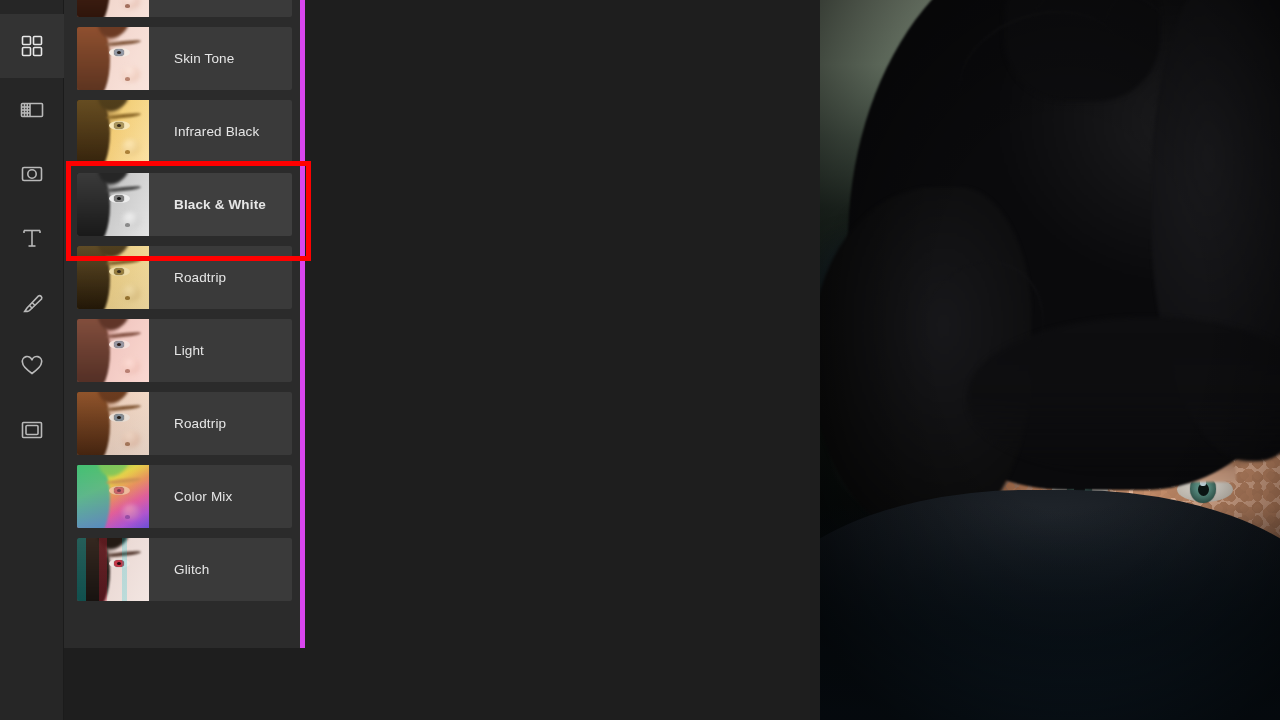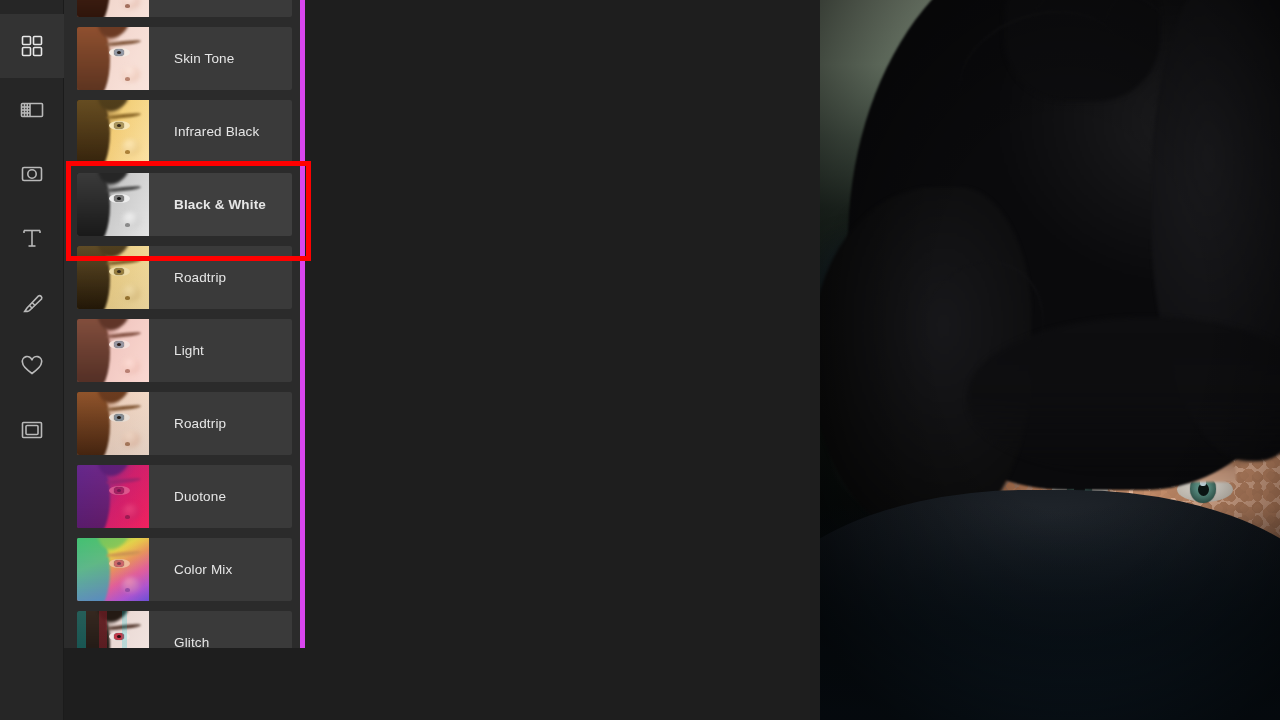--- a/index.html
+++ b/index.html
@@ -512,37 +512,20 @@
             <div class="pupil"></div>
             <div class="nose" style="background:radial-gradient(ellipse at 40% 30%,#fbe4d5,#e7c3b0 70%,rgba(0,0,0,0))"></div>
             <div class="nostril" style="background:#a97a5e"></div>
             <div class="tint" style="background:linear-gradient(180deg,rgba(255,200,140,.10),rgba(60,40,20,.10))"></div>
           </div>
         </div>
         <span class="preset-label">Roadtrip</span>
       </div>
 
 
-      <div class="preset-row">
-        <div class="thumb">
-          <div class="face">
-            <div class="bg" style="background:linear-gradient(120deg,#5b2a8f 0%,#8c2a7a 28%,#e01e63 56%,#f2235e 100%)"></div>
-            <div class="hair" style="background:linear-gradient(180deg,#6b2a86,#3a1558)"></div>
-            <div class="hair2" style="background:#4a1c6b"></div>
-            <div class="brow" style="background:#9c2464"></div>
-            <div class="eye" style="background:#f36a92"></div>
-            <div class="iris" style="background:#a81f55"></div>
-            <div class="pupil" style="background:#5d1138"></div>
-            <div class="nose" style="background:radial-gradient(ellipse at 40% 30%,#f94a7c,#d42060 70%,rgba(0,0,0,0))"></div>
-            <div class="nostril" style="background:#8c1845"></div>
-            <div class="tint" style="background:linear-gradient(125deg,rgba(100,40,160,.35),rgba(240,30,95,.25))"></div>
-          </div>
-        </div>
-        <span class="preset-label">Duotone</span>
-      </div>
 
       <div class="preset-row">
         <div class="thumb">
           <div class="face">
             <div class="bg" style="background:linear-gradient(150deg,#3ec46b 0%,#9ad24e 18%,#e8d24a 34%,#e88f5a 50%,#e0609a 66%,#b455d8 84%,#6a4fd4 100%)"></div>
             <div class="hair" style="background:linear-gradient(180deg,#49c06a,#2f9fd0)"></div>
             <div class="hair2" style="background:#7cc45a"></div>
             <div class="brow" style="background:#c98a52"></div>
             <div class="eye" style="background:#f2c6a8"></div>
             <div class="iris" style="background:#c4566a"></div>

